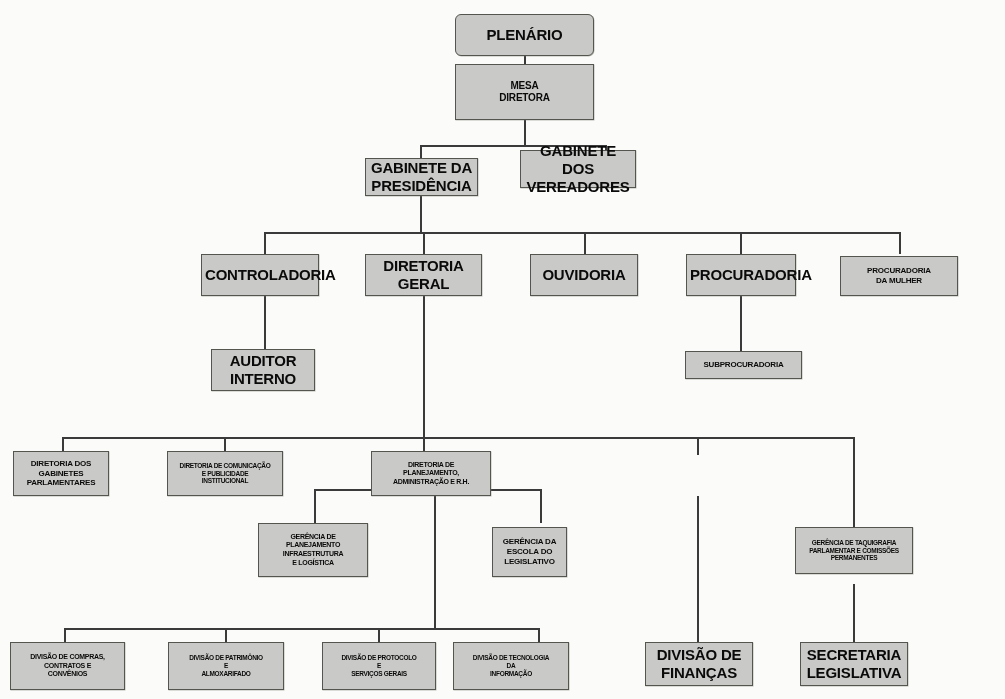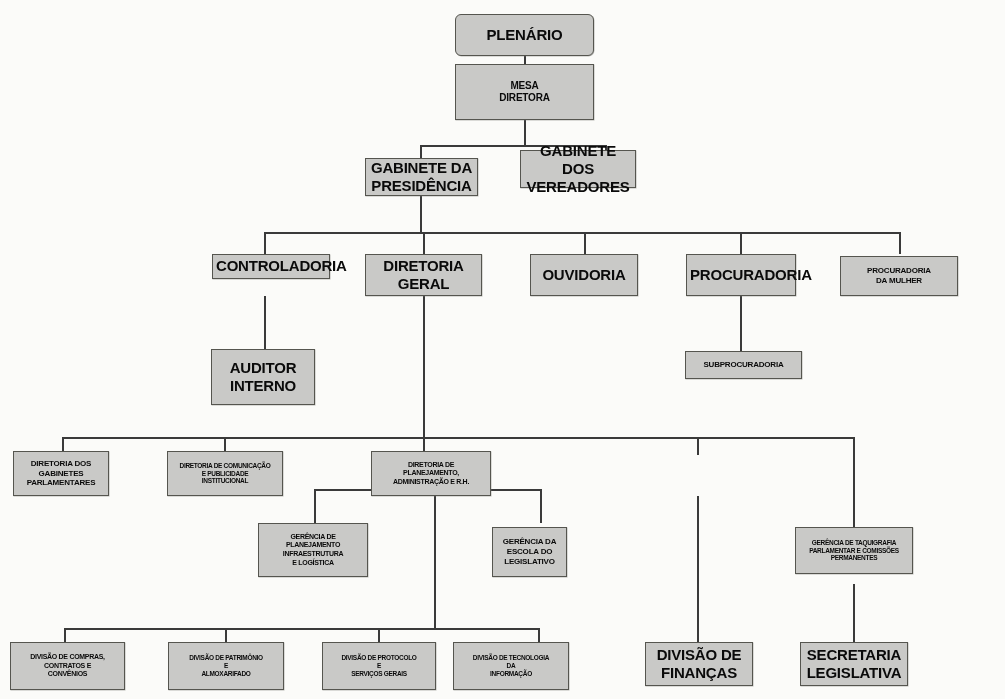--- a/index.html
+++ b/index.html
@@ -97,41 +97,41 @@
   </div>
 
   <div class="node t9" style="left:365px;top:158px;width:113px;height:38px;">
     <span>GABINETE DA<br>PRESIDÊNCIA</span>
   </div>
 
   <div class="node t9" style="left:520px;top:150px;width:116px;height:38px;">
     <span>GABINETE DOS<br>VEREADORES</span>
   </div>
 
-  <div class="node t9" style="left:212px;top:254px;width:118px;height:25px;">
+  <div class="node t9" style="left:201px;top:254px;width:118px;height:42px;">
     <span>CONTROLADORIA</span>
   </div>
 
   <div class="node t9" style="left:365px;top:254px;width:117px;height:42px;">
     <span>DIRETORIA GERAL</span>
   </div>
 
   <div class="node t9" style="left:530px;top:254px;width:108px;height:42px;">
     <span>OUVIDORIA</span>
   </div>
 
   <div class="node t9" style="left:686px;top:254px;width:110px;height:42px;">
     <span>PROCURADORIA</span>
   </div>
 
   <div class="node t8" style="left:840px;top:256px;width:118px;height:40px;">
     <span>PROCURADORIA<br>DA MULHER</span>
   </div>
 
-  <div class="node t9" style="left:211px;top:349px;width:104px;height:56px;">
+  <div class="node t9" style="left:211px;top:349px;width:104px;height:42px;">
     <span>AUDITOR<br>INTERNO</span>
   </div>
 
   <div class="node t8" style="left:685px;top:351px;width:117px;height:28px;">
     <span>SUBPROCURADORIA</span>
   </div>
 
   <div class="node t8" style="left:13px;top:451px;width:96px;height:45px;">
     <span>DIRETORIA DOS<br>GABINETES<br>PARLAMENTARES</span>
   </div>

